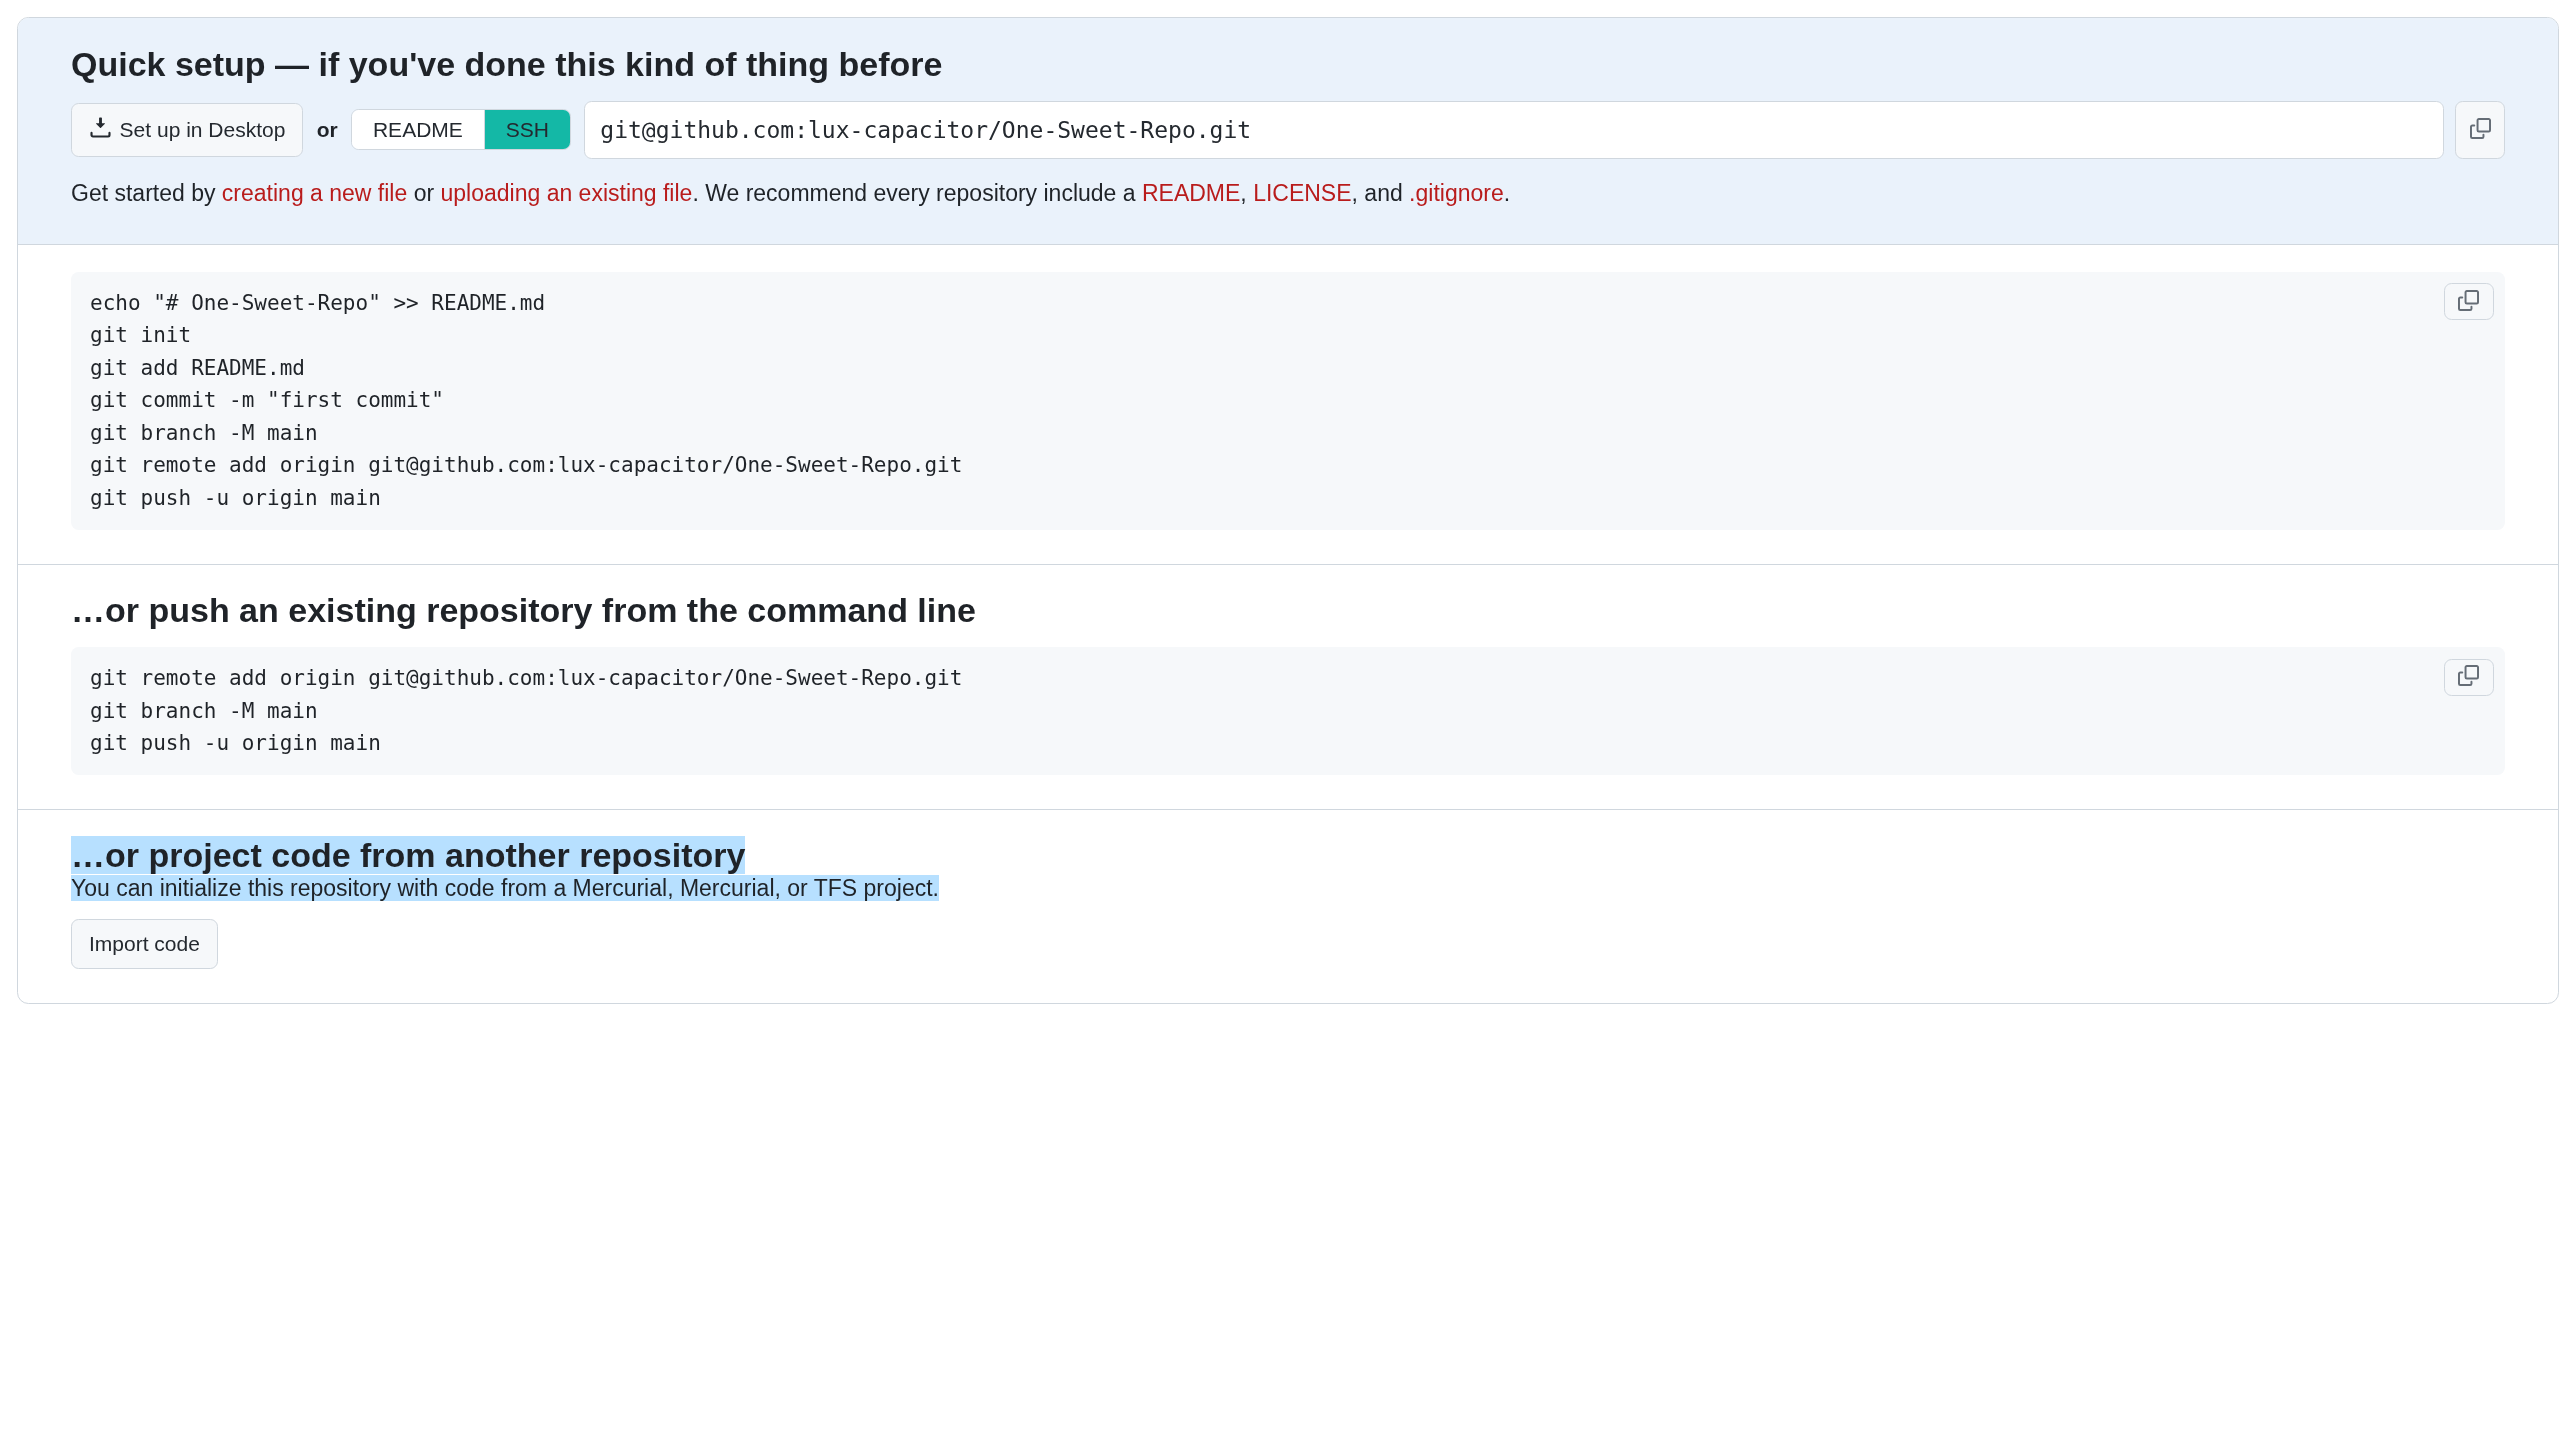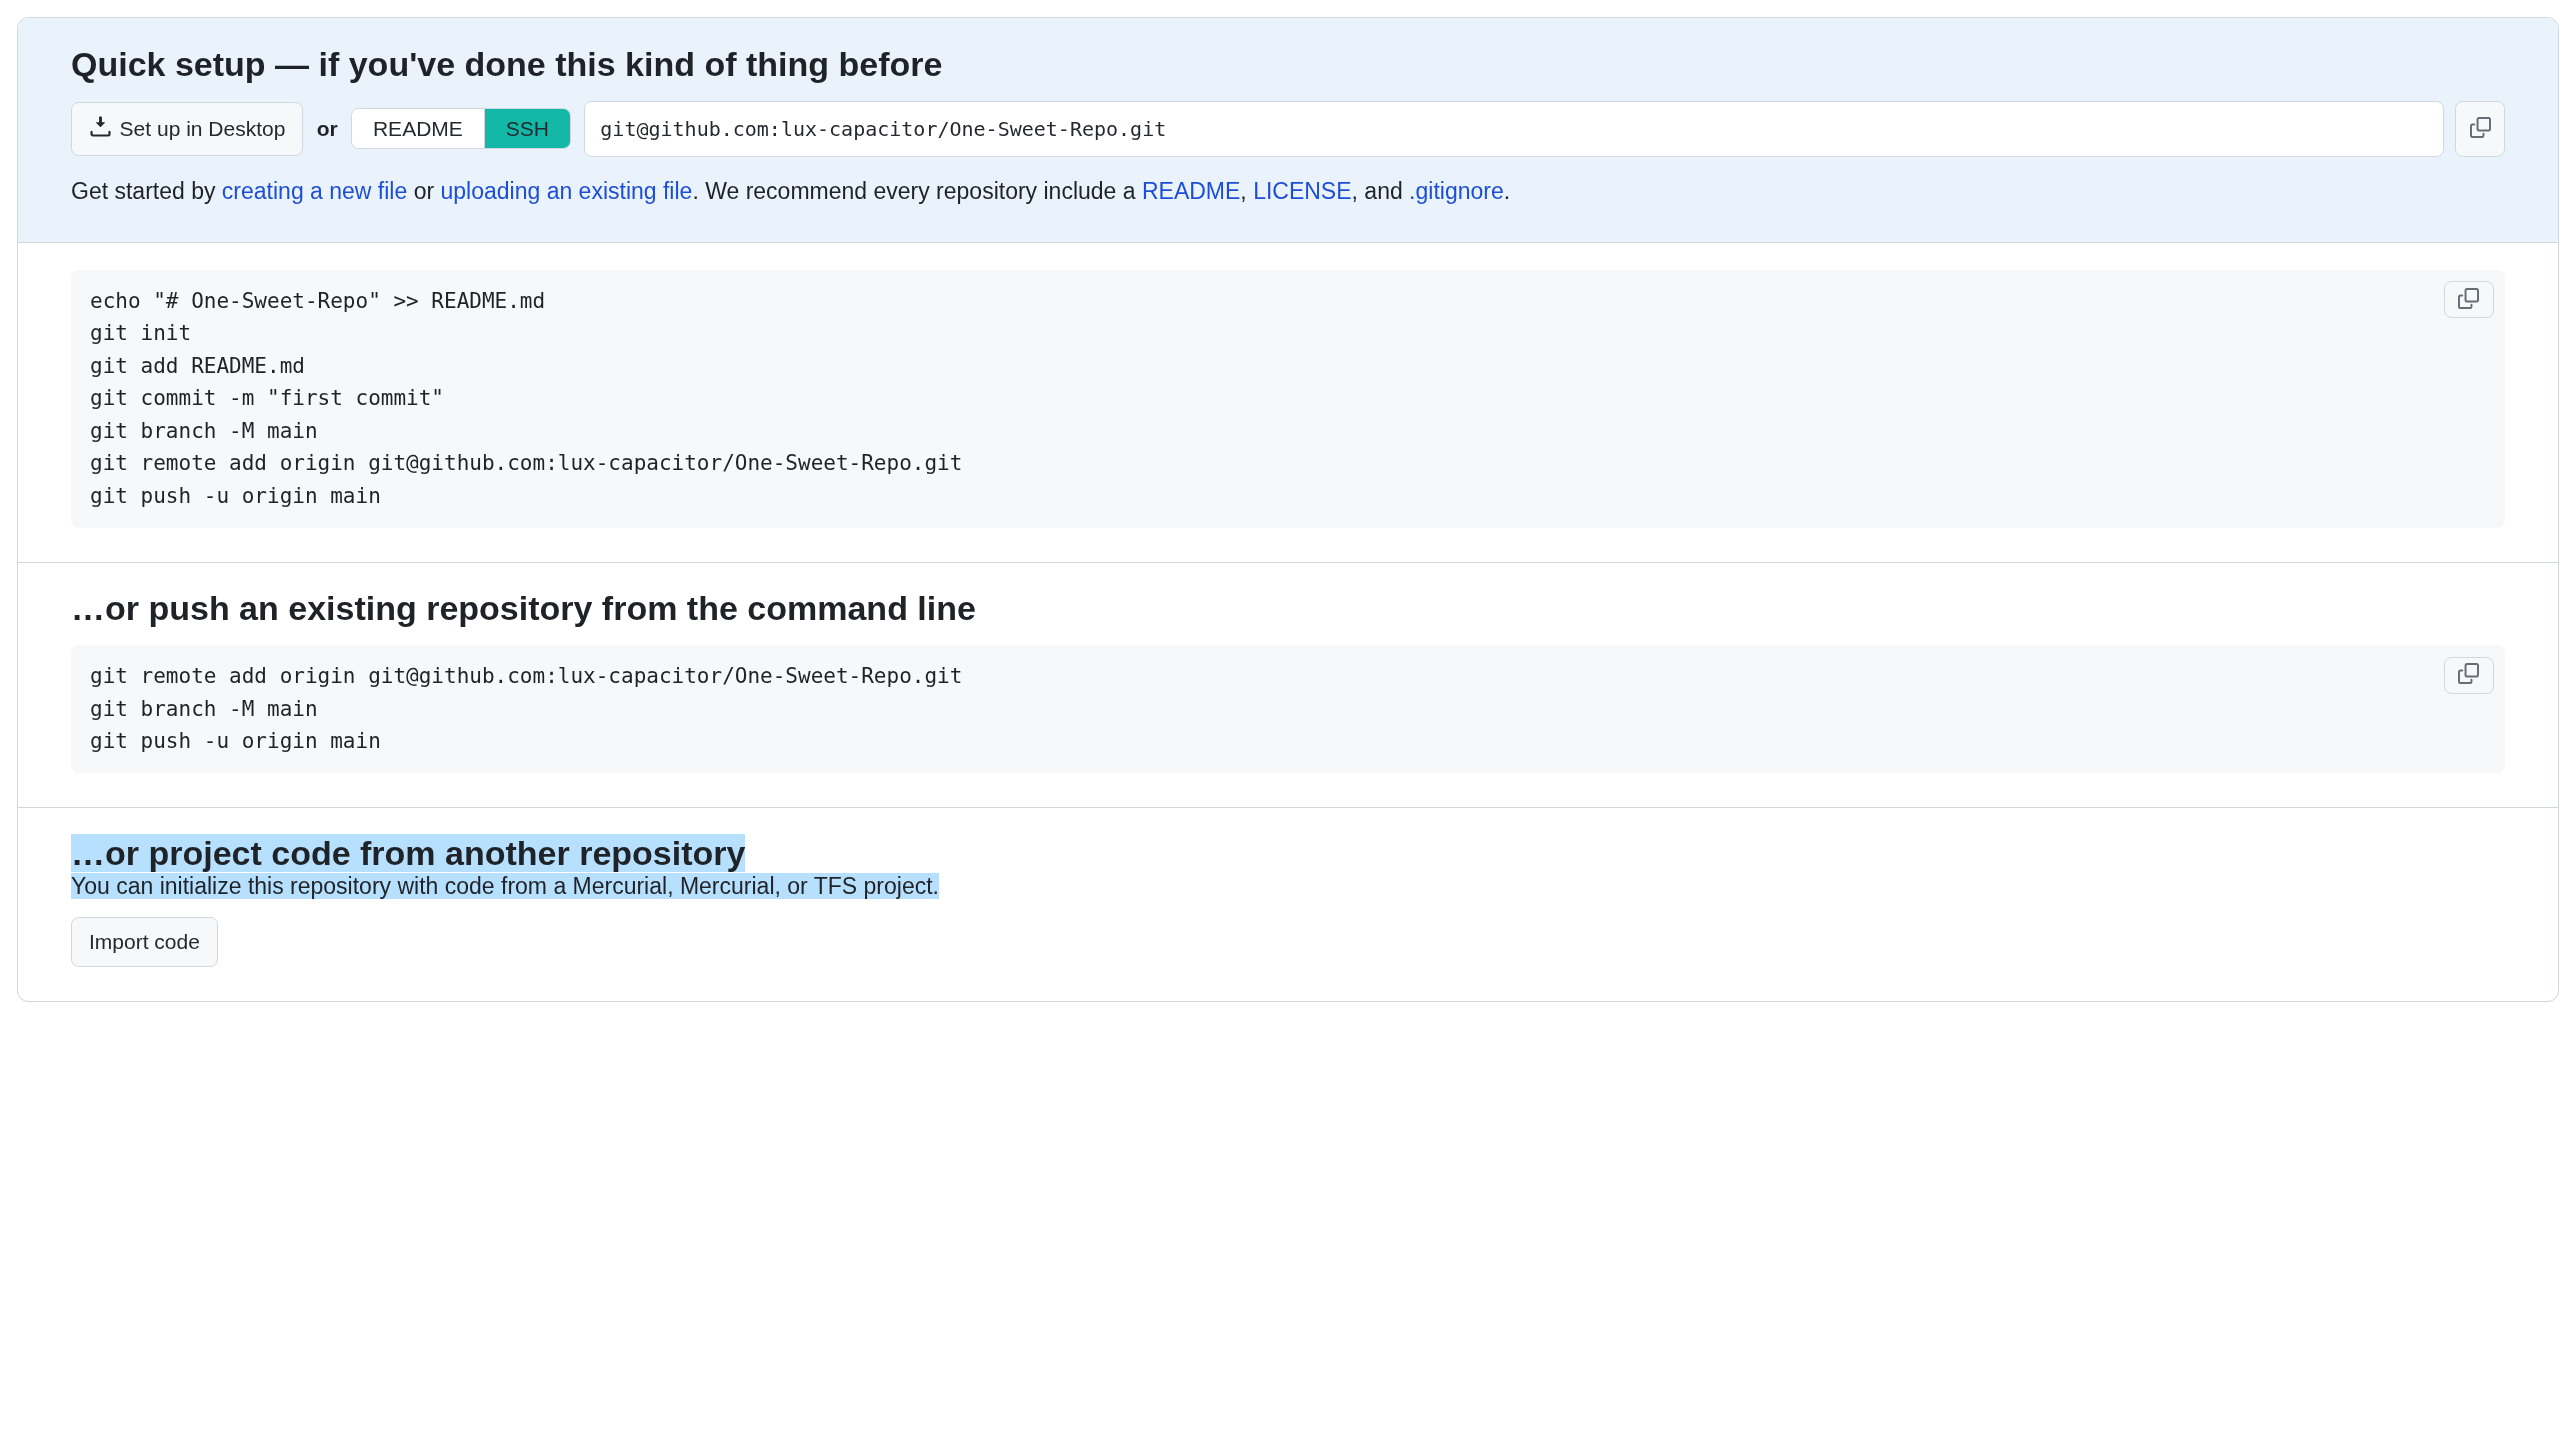--- a/index.html
+++ b/index.html
@@ -14,28 +14,28 @@
            border:0.9px solid #d0d7de; border-radius:7.6px; padding:12px 17px;
            font-size:21px; font-weight:500; cursor:pointer; color:#24292f; }
     .or-text { font-size:21px; font-weight:600; }
     .seg { display:inline-flex; border:0.9px solid #d0d7de; border-radius:7.6px; overflow:hidden; }
     .seg button { border:none; background:#fff; padding:7.6px 21px; font-size:21px;
                   cursor:pointer; color:#24292f; font-family:inherit; }
     .seg button.active { background:#14b8a6; }
     .seg button + button { border-left:0.9px solid #d0d7de; }
     .url-wrap { flex:1; display:flex; align-items:stretch; gap:11.4px; }
     .url-input { flex:1; border:0.9px solid #d0d7de; border-radius:7.6px; padding:15px 15px;
-                 font-family: ui-monospace, SFMono-Regular, Menlo, monospace; font-size:20px;
+                 font-family: ui-monospace, SFMono-Regular, Menlo, monospace; font-size:23px;
                  color:#24292f; background:#fff; }
     .copy-btn { border:0.9px solid #d0d7de; border-radius:7.6px; background:#f6f8fa;
                 padding:5.7px 13.3px; cursor:pointer; display:flex; align-items:center;
                 justify-content:center; }
     .copy-btn svg { width:21px; height:21px; fill:#656d76; }
     .helper { font-size:23px; line-height:1.5; }
-    .helper a { color:#1d4ed8; text-decoration:none; }
+    .helper a { color:#b91c1c; text-decoration:none; }
     .code-wrap { position:relative; }
     pre { background:#f6f8fa; border-radius:7.6px; padding:15px 19px; font-size:21px;
           font-family: ui-monospace, SFMono-Regular, Menlo, monospace; line-height:1.55;
           white-space:pre; overflow-x:auto; }
     .code-copy { position:absolute; top:11.4px; right:11.4px; }
     .hl { background:#b7e0ff; }
     .import-desc { font-size:23px; margin-bottom:17px; display:inline; }
     .icon-dl svg { width:23px; height:23px; fill:#24292f; }
   </style>
 </head>

